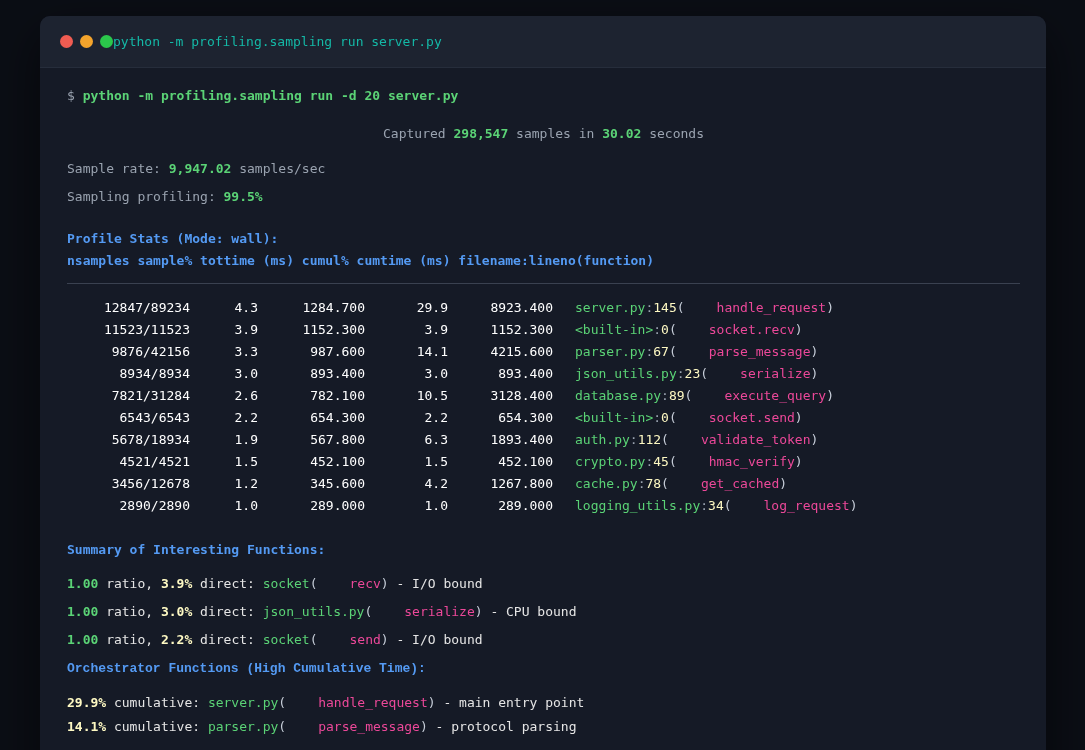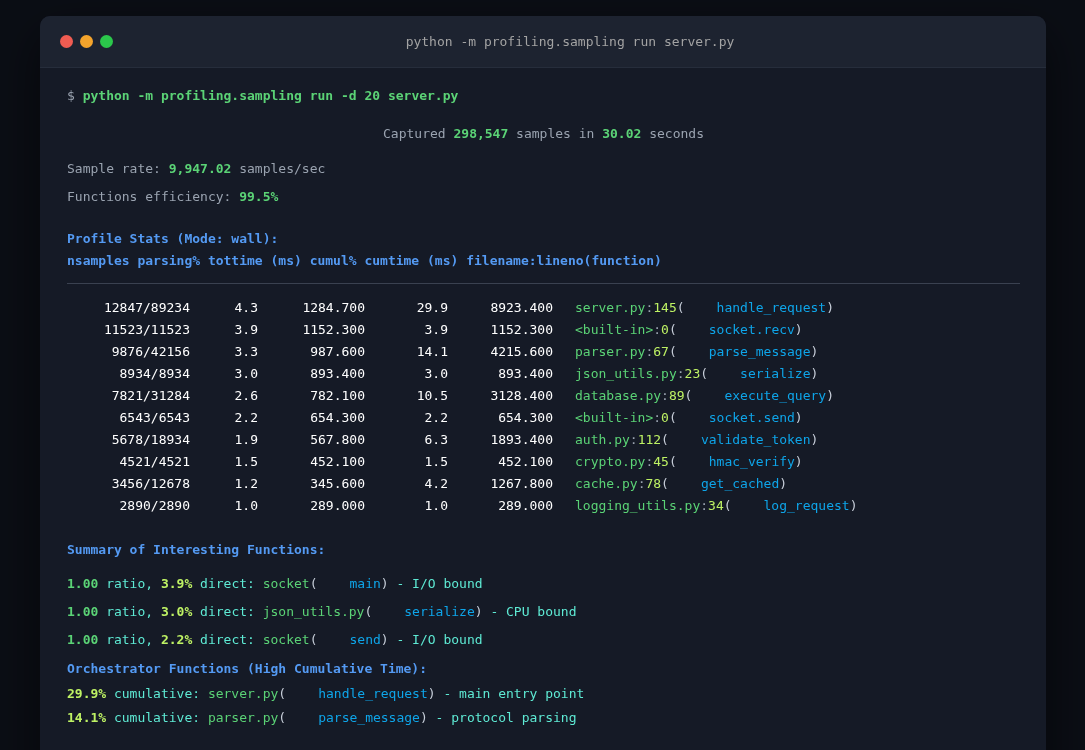--- a/index.html
+++ b/index.html
@@ -32,41 +32,40 @@
     padding-left: 20px;
     width: 73px;
     flex: none;
   }
   .light { width: 13px; height: 13px; border-radius: 50%; display: inline-block; }
   .light.red    { background: #f05c52; }
   .light.yellow { background: #f4a42c; }
   .light.green  { background: #2bc74b; }
   .titlebar .title {
     flex: 1;
-    text-align: center;
-    color: #a3a3a3;
+    color: #14b8a6;
     font-size: 13px;
   }
   .titlebar-spacer { width: 19px; flex: none; }
 
   .content {
     padding: 20px 26px 20px 27px;
     font-size: 13px;
   }
   .line { line-height: 16px; white-space: pre; }
 
   
   .gray   { color: #9aa3b0; }
-  .gray2  { color: #5eead4; }
+  .gray2  { color: #e5e5e5; }
   .num    { color: #ffffff; }
   .bright { color: #c7ced9; }
   .green  { color: #5bd376; }
   .blue   { color: #549af3; }
-  .ltblue { color: #0ea5e9; padding-left: 32px; }
-  .orange { color: #bef264; }
+  .ltblue { color: #ec4899; padding-left: 32px; }
+  .orange { color: #fef9c3; }
   .bold   { font-weight: bold; }
 
   
   .l-cmd         { margin-bottom: 22px; }
   .l-captured    { margin-bottom: 19px; text-align: center; }
   .l-rate        { margin-bottom: 12px; }
   .l-eff         { margin-bottom: 26px; }
   .l-stats-title { margin-bottom: 6px; }
   .divider {
     height: 1px;
@@ -77,21 +76,21 @@
   .col { display: inline-block; text-align: right; }
   .c1 { width: 123px; }
   .c2 { width: 68px; }
   .c3 { width: 107px; }
   .c4 { width: 83px; }
   .c5 { width: 105px; }
   .funcref { margin-left: 22px; }
   .l-summary-title { margin-top: 25px; margin-bottom: 18px; }
   .l-hot-title     { margin-bottom: 9px; }
   .hotline         { margin-bottom: 12px; }
-  .l-orch-title    { margin-top: 13px; margin-bottom: 9px; }
+  .l-orch-title    { margin-top: 13px; margin-bottom: 18px; font-family: Liberation Mono, monospace; }
   .orchline        { margin-bottom: 8px; }
 </style>
 </head>
 <body>
 
 <div class="window">
   <div class="titlebar">
     <div class="lights">
       <span class="light red"></span>
       <span class="light yellow"></span>
@@ -102,45 +101,45 @@
   </div>
 
   <div class="content">
 
     <div class="line l-cmd"><span class="gray">$ </span><span class="green bold">python -m profiling.sampling run -d 20 server.py</span></div>
 
     <div class="line l-captured"><span class="gray">Captured </span><span class="green bold">298,547</span><span class="gray"> samples in </span><span class="green bold">30.02</span><span class="gray"> seconds</span></div>
 
     <div class="line l-rate"><span class="gray">Sample rate: </span><span class="green bold">9,947.02</span><span class="gray"> samples/sec</span></div>
 
-    <div class="line l-eff"><span class="gray">Functions efficiency: </span><span class="green bold">99.5%</span></div>
+    <div class="line l-eff"><span class="gray">Sampling profiling: </span><span class="green bold">99.5%</span></div>
 
     <div class="line l-stats-title blue bold">Profile Stats (Mode: wall):</div>
-    <div class="line blue bold">nsamples parsing% tottime (ms) cumul% cumtime (ms) filename:lineno(function)</div>
+    <div class="line blue bold">nsamples sample% tottime (ms) cumul% cumtime (ms) filename:lineno(function)</div>
 
     <div class="divider"></div>
 
     <div>
       <div class="line row"><span class="col c1 num">12847/89234</span><span class="col c2 num">4.3</span><span class="col c3 num">1284.700</span><span class="col c4 num">29.9</span><span class="col c5 num">8923.400</span><span class="funcref"><span class="green">server.py</span><span class="gray">:</span><span class="orange">145</span><span class="bright">(</span><span class="ltblue">handle_request</span><span class="bright">)</span></span></div>
         <div class="line row"><span class="col c1 num">11523/11523</span><span class="col c2 num">3.9</span><span class="col c3 num">1152.300</span><span class="col c4 num">3.9</span><span class="col c5 num">1152.300</span><span class="funcref"><span class="green">&lt;built-in&gt;</span><span class="gray">:</span><span class="orange">0</span><span class="bright">(</span><span class="ltblue">socket.recv</span><span class="bright">)</span></span></div>
         <div class="line row"><span class="col c1 num">9876/42156</span><span class="col c2 num">3.3</span><span class="col c3 num">987.600</span><span class="col c4 num">14.1</span><span class="col c5 num">4215.600</span><span class="funcref"><span class="green">parser.py</span><span class="gray">:</span><span class="orange">67</span><span class="bright">(</span><span class="ltblue">parse_message</span><span class="bright">)</span></span></div>
         <div class="line row"><span class="col c1 num">8934/8934</span><span class="col c2 num">3.0</span><span class="col c3 num">893.400</span><span class="col c4 num">3.0</span><span class="col c5 num">893.400</span><span class="funcref"><span class="green">json_utils.py</span><span class="gray">:</span><span class="orange">23</span><span class="bright">(</span><span class="ltblue">serialize</span><span class="bright">)</span></span></div>
         <div class="line row"><span class="col c1 num">7821/31284</span><span class="col c2 num">2.6</span><span class="col c3 num">782.100</span><span class="col c4 num">10.5</span><span class="col c5 num">3128.400</span><span class="funcref"><span class="green">database.py</span><span class="gray">:</span><span class="orange">89</span><span class="bright">(</span><span class="ltblue">execute_query</span><span class="bright">)</span></span></div>
         <div class="line row"><span class="col c1 num">6543/6543</span><span class="col c2 num">2.2</span><span class="col c3 num">654.300</span><span class="col c4 num">2.2</span><span class="col c5 num">654.300</span><span class="funcref"><span class="green">&lt;built-in&gt;</span><span class="gray">:</span><span class="orange">0</span><span class="bright">(</span><span class="ltblue">socket.send</span><span class="bright">)</span></span></div>
         <div class="line row"><span class="col c1 num">5678/18934</span><span class="col c2 num">1.9</span><span class="col c3 num">567.800</span><span class="col c4 num">6.3</span><span class="col c5 num">1893.400</span><span class="funcref"><span class="green">auth.py</span><span class="gray">:</span><span class="orange">112</span><span class="bright">(</span><span class="ltblue">validate_token</span><span class="bright">)</span></span></div>
         <div class="line row"><span class="col c1 num">4521/4521</span><span class="col c2 num">1.5</span><span class="col c3 num">452.100</span><span class="col c4 num">1.5</span><span class="col c5 num">452.100</span><span class="funcref"><span class="green">crypto.py</span><span class="gray">:</span><span class="orange">45</span><span class="bright">(</span><span class="ltblue">hmac_verify</span><span class="bright">)</span></span></div>
         <div class="line row"><span class="col c1 num">3456/12678</span><span class="col c2 num">1.2</span><span class="col c3 num">345.600</span><span class="col c4 num">4.2</span><span class="col c5 num">1267.800</span><span class="funcref"><span class="green">cache.py</span><span class="gray">:</span><span class="orange">78</span><span class="bright">(</span><span class="ltblue">get_cached</span><span class="bright">)</span></span></div>
         <div class="line row"><span class="col c1 num">2890/2890</span><span class="col c2 num">1.0</span><span class="col c3 num">289.000</span><span class="col c4 num">1.0</span><span class="col c5 num">289.000</span><span class="funcref"><span class="green">logging_utils.py</span><span class="gray">:</span><span class="orange">34</span><span class="bright">(</span><span class="ltblue">log_request</span><span class="bright">)</span></span></div>
     </div>
 
     <div class="line l-summary-title blue bold">Summary of Interesting Functions:</div>
 
 
     <div>
-      <div class="line hotline"><span class="green bold">1.00</span><span class="gray2"> ratio, </span><span class="orange bold">3.9%</span><span class="gray2"> direct: </span><span class="green">socket</span><span class="bright">(</span><span class="ltblue">main</span><span class="bright">)</span><span class="gray2"> - I/O bound</span></div>
+      <div class="line hotline"><span class="green bold">1.00</span><span class="gray2"> ratio, </span><span class="orange bold">3.9%</span><span class="gray2"> direct: </span><span class="green">socket</span><span class="bright">(</span><span class="ltblue">recv</span><span class="bright">)</span><span class="gray2"> - I/O bound</span></div>
         <div class="line hotline"><span class="green bold">1.00</span><span class="gray2"> ratio, </span><span class="orange bold">3.0%</span><span class="gray2"> direct: </span><span class="green">json_utils.py</span><span class="bright">(</span><span class="ltblue">serialize</span><span class="bright">)</span><span class="gray2"> - CPU bound</span></div>
         <div class="line hotline"><span class="green bold">1.00</span><span class="gray2"> ratio, </span><span class="orange bold">2.2%</span><span class="gray2"> direct: </span><span class="green">socket</span><span class="bright">(</span><span class="ltblue">send</span><span class="bright">)</span><span class="gray2"> - I/O bound</span></div>
     </div>
 
     <div class="line l-orch-title blue bold">Orchestrator Functions (High Cumulative Time):</div>
 
     <div>
       <div class="line orchline"><span class="orange bold">29.9%</span><span class="gray2"> cumulative: </span><span class="green">server.py</span><span class="bright">(</span><span class="ltblue">handle_request</span><span class="bright">)</span><span class="gray2"> - main entry point</span></div>
         <div class="line orchline"><span class="orange bold">14.1%</span><span class="gray2"> cumulative: </span><span class="green">parser.py</span><span class="bright">(</span><span class="ltblue">parse_message</span><span class="bright">)</span><span class="gray2"> - protocol parsing</span></div>
     </div>

